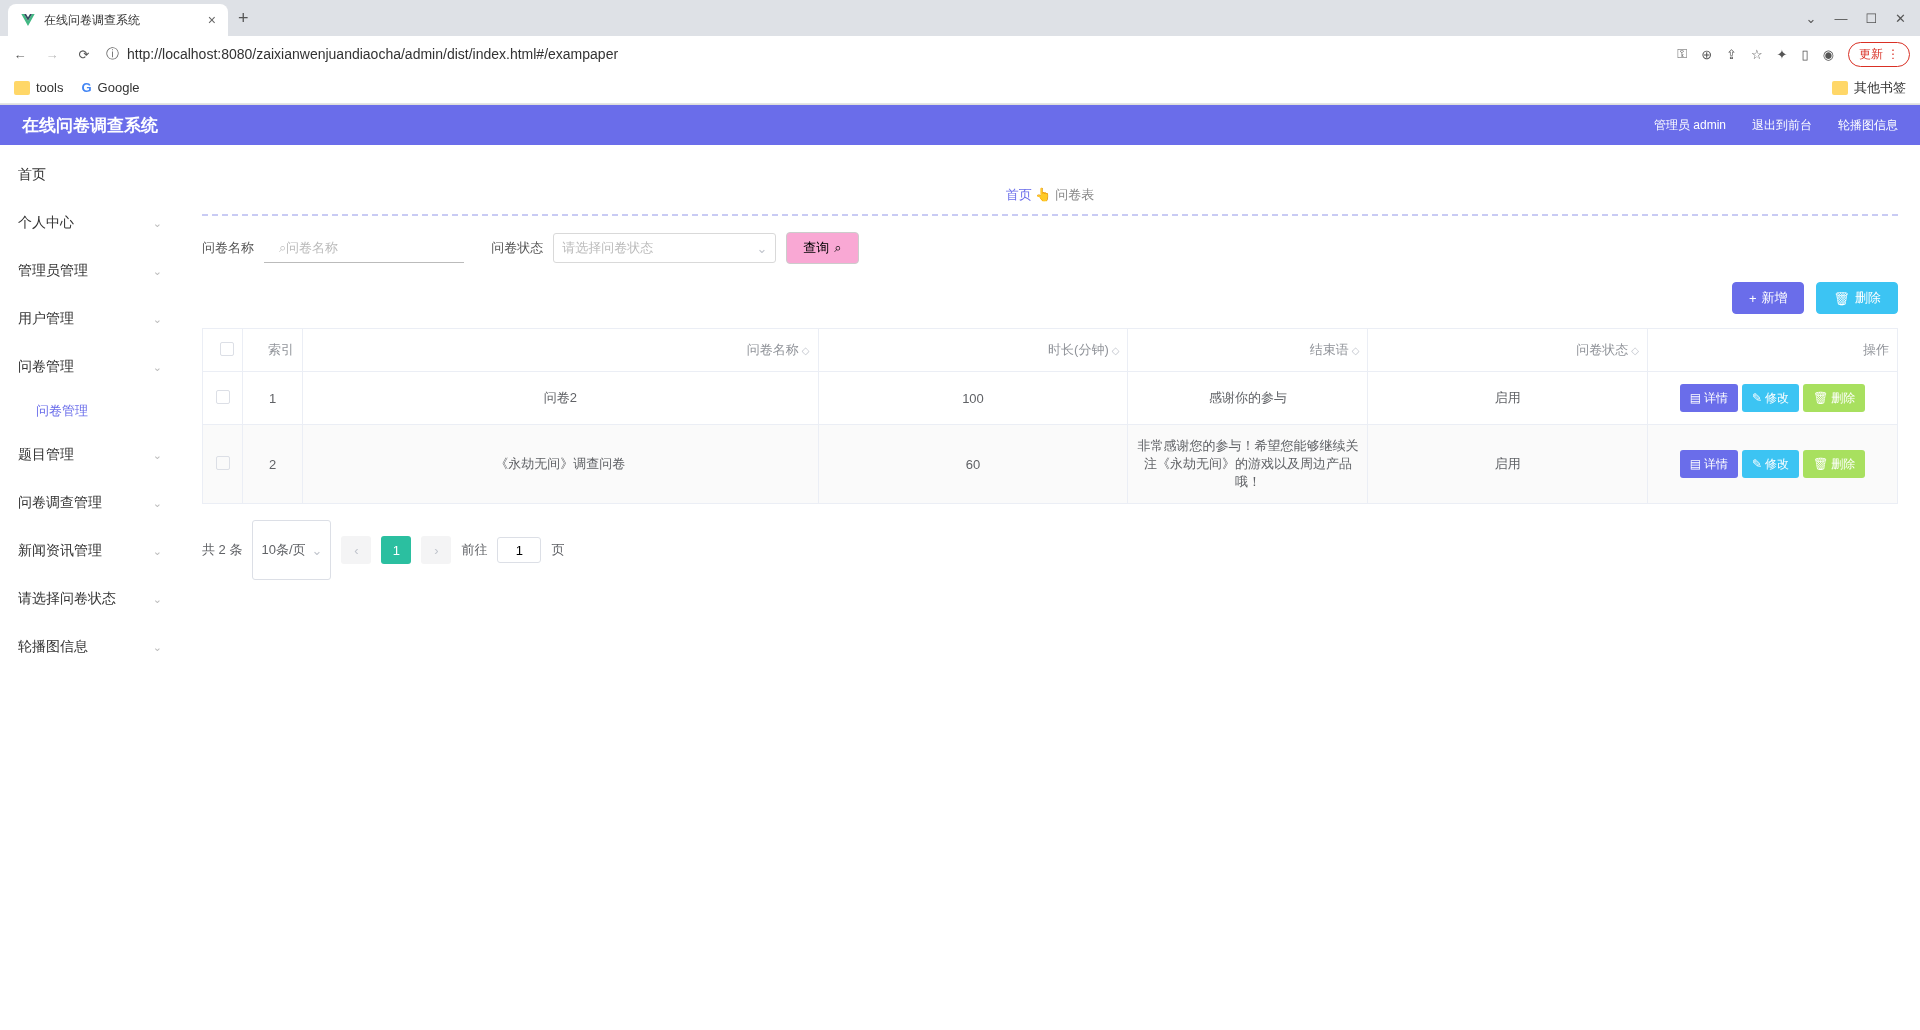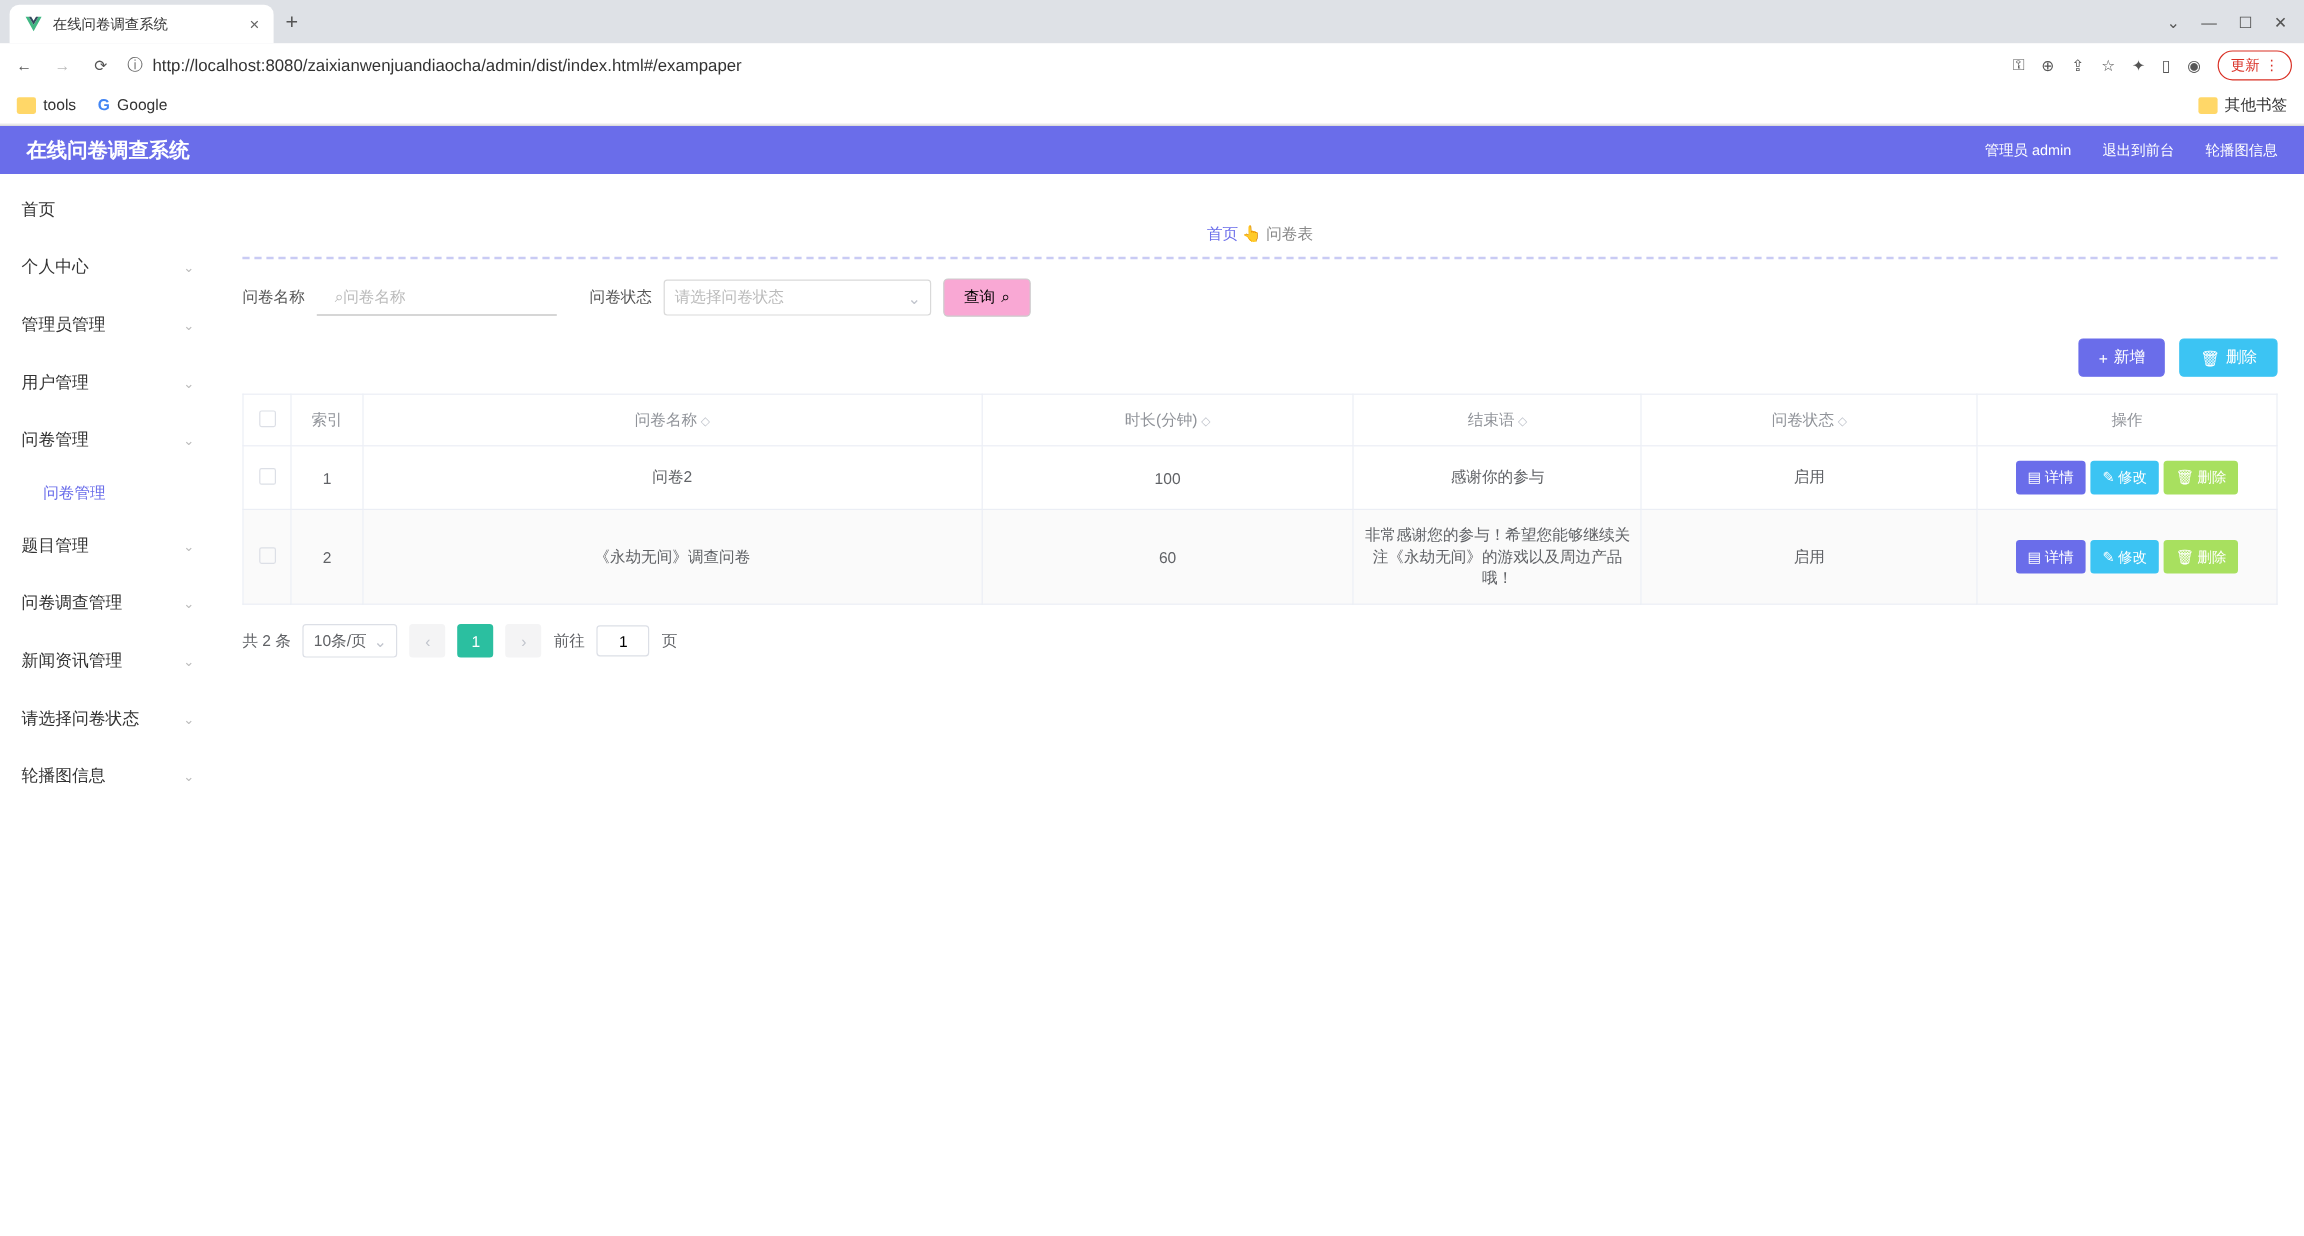--- a/index.html
+++ b/index.html
@@ -51,28 +51,28 @@
 .filter-select { border: 1px solid #d9d9d9; height: 30px; width: 223px; padding: 0 8px; font-size: 13px; color: #bbb; background: #fff; display: flex; align-items: center; justify-content: space-between; border-radius: 3px; cursor: pointer; }
 .btn { border: 1px solid #ccc; background: #f9a8d4; height: 32px; padding: 0 16px; border-radius: 4px; font-size: 13px; cursor: pointer; display: inline-flex; align-items: center; gap: 5px; }
 .btn-primary { background: #6a6dea; color: #fff; border-color: #6a6dea; }
 .btn-cyan { background: #3cc4f3; color: #fff; border-color: #3cc4f3; }
 .btn-lime { background: #a8e05f; color: #fff; border-color: #a8e05f; }
 
 .action-row { display: flex; justify-content: flex-end; gap: 12px; margin-bottom: 14px; }
 
 table { width: 100%; border-collapse: collapse; }
 th, td { border: 1px solid #ebeef5; padding: 12px 8px; font-size: 13px; text-align: center; color: #606266; }
-th { background: #fff; font-weight: normal; color: #909399; }
+th { background: #fff; font-weight: normal; color: #909399; text-align: right; }
 tr.row-alt { background: #fafafa; }
 .sort-ic { color: #c0c4cc; font-size: 10px; margin-left: 3px; }
 .cb { width: 14px; height: 14px; border: 1px solid #dcdfe6; border-radius: 2px; display: inline-block; }
 .op-btn { height: 28px; padding: 0 10px; font-size: 12px; border-radius: 3px; cursor: pointer; border: none; display: inline-flex; align-items: center; gap: 3px; margin: 0 2px; }
 
 .pagination { display: flex; align-items: center; gap: 10px; margin-top: 16px; font-size: 13px; color: #606266; }
-.pg-select { border: 1px solid #dcdfe6; border-radius: 3px; padding: 4px 8px; display: flex; align-items: center; gap: 6px; cursor: pointer; }
+.pg-select { border: 1px solid #dcdfe6; border-radius: 3px; padding: 20px 8px; display: flex; align-items: center; gap: 6px; cursor: pointer; }
 .pg-btn { width: 30px; height: 28px; background: #f4f4f5; border-radius: 3px; display: flex; align-items: center; justify-content: center; color: #c0c4cc; cursor: pointer; }
 .pg-btn.active { background: #2bbfa0; color: #fff; }
 .pg-input { width: 44px; height: 26px; border: 1px solid #dcdfe6; border-radius: 3px; text-align: center; font-size: 13px; }
 
 svg { display: inline-block; vertical-align: middle; }
 </style>
 </head>
 <body>
 
 <div class="browser-chrome">

